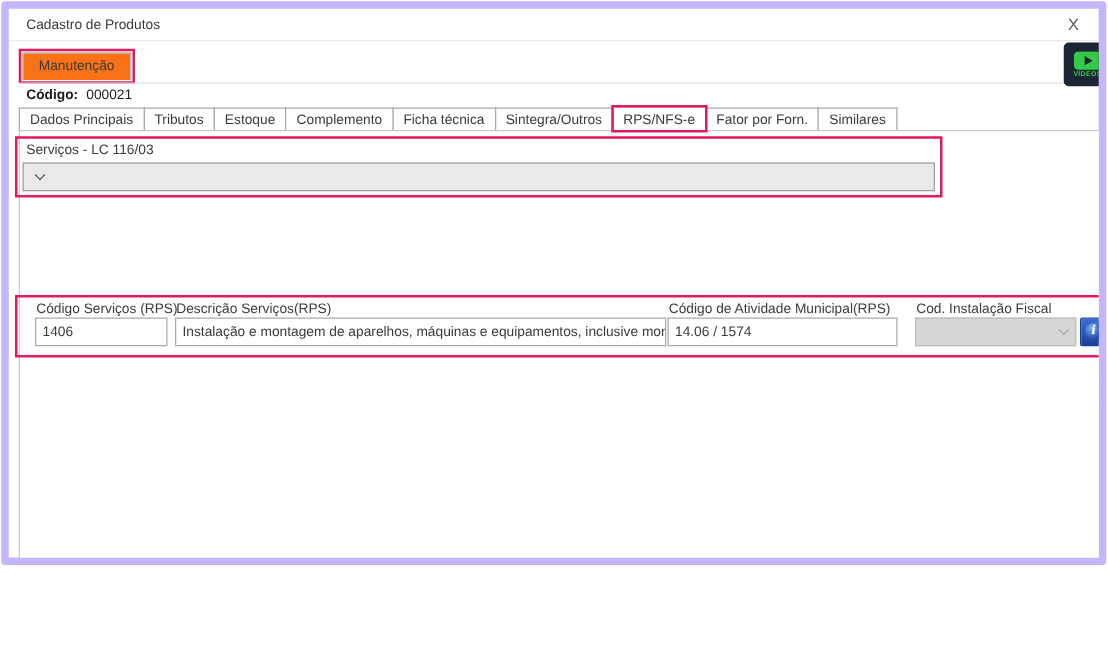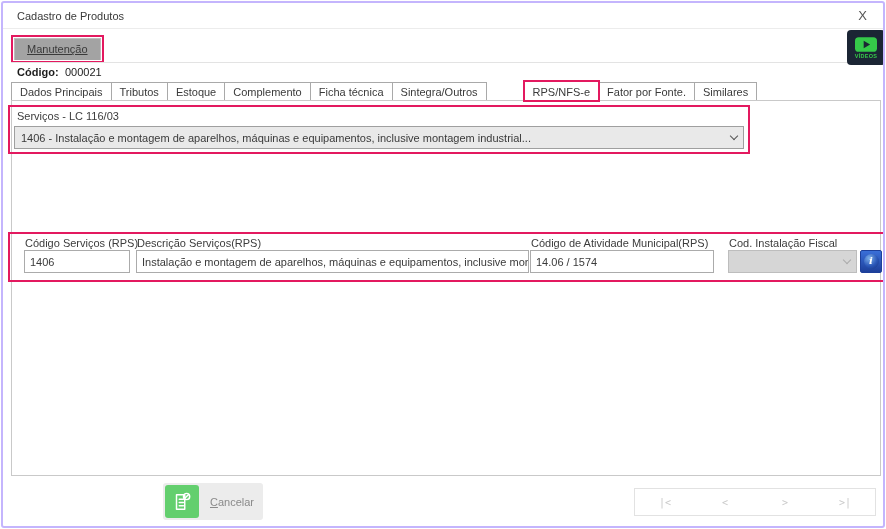--- a/index.html
+++ b/index.html
@@ -1,48 +1,48 @@
 <!DOCTYPE html>
 <html style="--red: #e3195f; --green: #63cf6e; --navy: #1b2534; --blue: #2458c5;"><head>
 <meta charset="utf-8">
 <style>
   :root{
     --red:#e3195f; --green:#63cf6e; --navy:#1b2534; --blue:#2458c5;
   }
   *{box-sizing:border-box; margin:0; padding:0;}
   html,body{width:886px;height:529px;background:#fff;}
   body{font-family:"Liberation Sans", sans-serif; font-size:11px; color:#3a3a3a;}
-  .window{position:absolute; left:0; top:0; width:884px; height:527px; margin:1px;
-          border:2px solid #c4b5fd; border-radius:3px; background:#fff; overflow:hidden;}
+  .window{position:absolute; left:0; top:0; width:884px; height:451px; margin:1px;
+          border:6px solid #c4b5fd; border-radius:3px; background:#fff; overflow:hidden;}
   .abs{position:absolute;}
 
   
   .titlebar{position:absolute; left:0; top:0; width:100%; height:26px; border-bottom:1px solid #ececec;}
   .title{position:absolute; left:14px; top:7px; color:#3a3a3a;}
   .close-x{position:absolute; right:16px; top:5px; font-size:13px; color:#555; cursor:pointer;}
 
   
   .maint-box{position:absolute; left:8px; top:32px; border:2px solid var(--red); padding:1px; background:#fff;}
-  .maint-tab{border:1px solid #bdbdbd; border-bottom:none; background:#a3a3a3; padding:4px 12px 5px 12px;text-decoration:underline;}
+  .maint-tab{border:1px solid #bdbdbd; border-bottom:none; background:#f97316; padding:4px 12px 5px 12px;}
   .tabline1{position:absolute; left:8px; top:59px; width:862px; height:1px; background:#e3e3e3;}
 
   
   .videos-btn{position:absolute; left:844px; top:27px; width:38px; height:35px; background:var(--navy);
               border-radius:4px; display:flex; flex-direction:column; align-items:center; justify-content:center; cursor:pointer;}
   .videos-label{color:#35c949; font-size:5.5px; font-weight:bold; letter-spacing:.3px; margin-top:1px;}
 
   
   .code-label{position:absolute; left:14px; top:63px; font-weight:bold; color:#1c1c1c;}
   .code-value{position:absolute; left:62px; top:63px; color:#1c1c1c;}
 
   
   .tabstrip{position:absolute; left:8px; top:79px; display:flex; align-items:flex-end; height:19px;}
   .tab{border:1px solid #a9a9a9; border-bottom:none; background:#fff; padding:3px 8px 3px 8px; margin-right:-1px;
        white-space:nowrap; cursor:pointer; position:relative;}
-  .tab.active{outline:2px solid var(--red); outline-offset:-1px; z-index:3; padding-top:4px;margin-left:38px;}
+  .tab.active{outline:2px solid var(--red); outline-offset:-1px; z-index:3; padding-top:4px;}
 
   
   .panel{position:absolute; left:8px; top:97px; width:870px; height:376px; border:1px solid #c9c9c9; background:#fff; z-index:1;}
 
   .hl-box{position:absolute; border:2px solid var(--red); z-index:2;}
 
   .lbl{position:absolute; color:#3c3c3c; white-space:nowrap;}
   .lbl.dis{color:#9f9f9f;}
 
   .field{position:absolute; border:1px solid #ababab; background:#fff; display:flex; align-items:center;
@@ -112,30 +112,29 @@
   <span class="code-value">000021</span>
 
   <div class="tabstrip">
     <span class="tab">Dados Principais</span>
     <span class="tab">Tributos</span>
     <span class="tab">Estoque</span>
     <span class="tab">Complemento</span>
     <span class="tab">Ficha técnica</span>
     <span class="tab">Sintegra/Outros</span>
     <span class="tab active">RPS/NFS-e</span>
-    <span class="tab">Fator por Fonte.</span>
+    <span class="tab">Fator por Forn.</span>
     <span class="tab">Similares</span>
   </div>
 
   <div class="panel"></div>
 
   <div class="hl-box" style="left:5px; top:102px; width:742px; height:49px;"></div>
   <span class="lbl" style="left:14px; top:107px; z-index:2;">Serviços - LC 116/03</span>
   <div class="dropdown" style="left:11px; top:123px; width:730px; height:23px; z-index:2;">
-    <span class="val">1406 - Instalação e montagem de aparelhos, máquinas e equipamentos, inclusive montagem industrial...</span>
     <span class="chev"></span>
   </div>
 
   <div class="fieldset" style="left:12px; top:164px; width:846px; height:60px;"></div>
   <span class="legend" style="left:22px; top:158px;">Carga Aproximada Tributos - Lei 12.741/2012</span>
 
   <span class="lbl" style="left:28px; top:181px;">% Carga Trib. Federal</span>
   <div class="field num" style="left:27px; top:194px; width:103px; height:23px;">
     <span>0,0000</span>
   </div>

